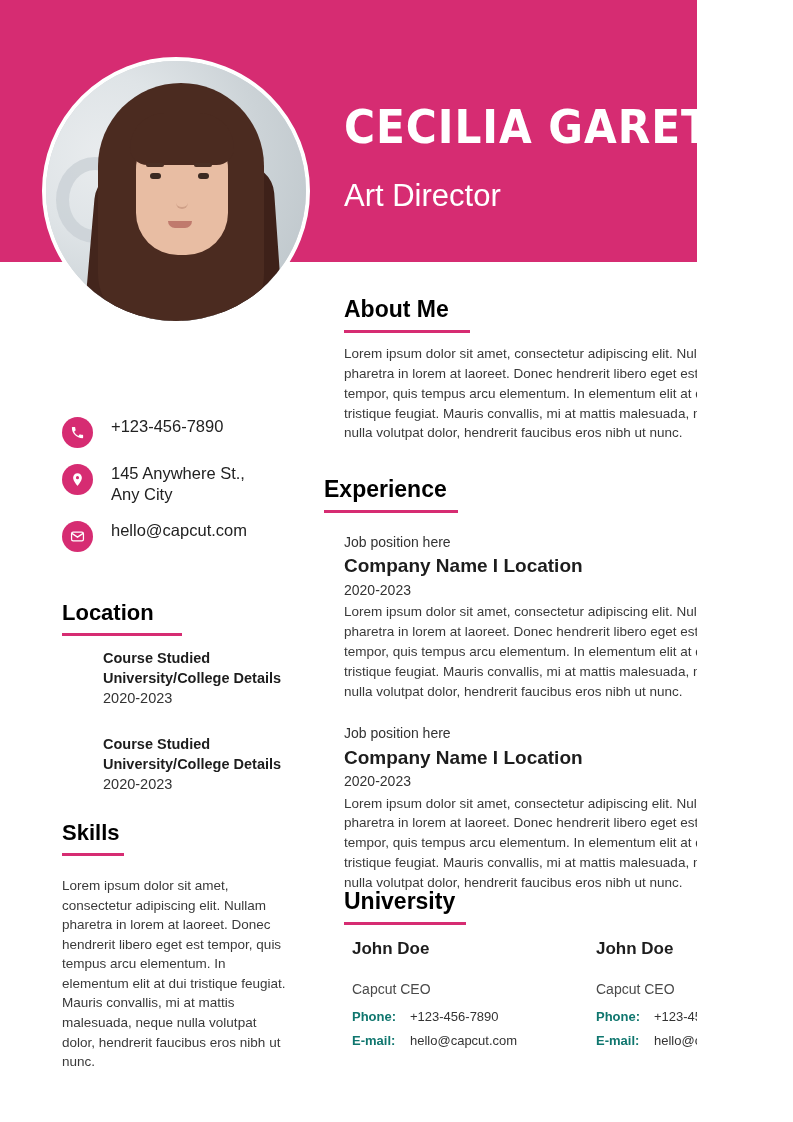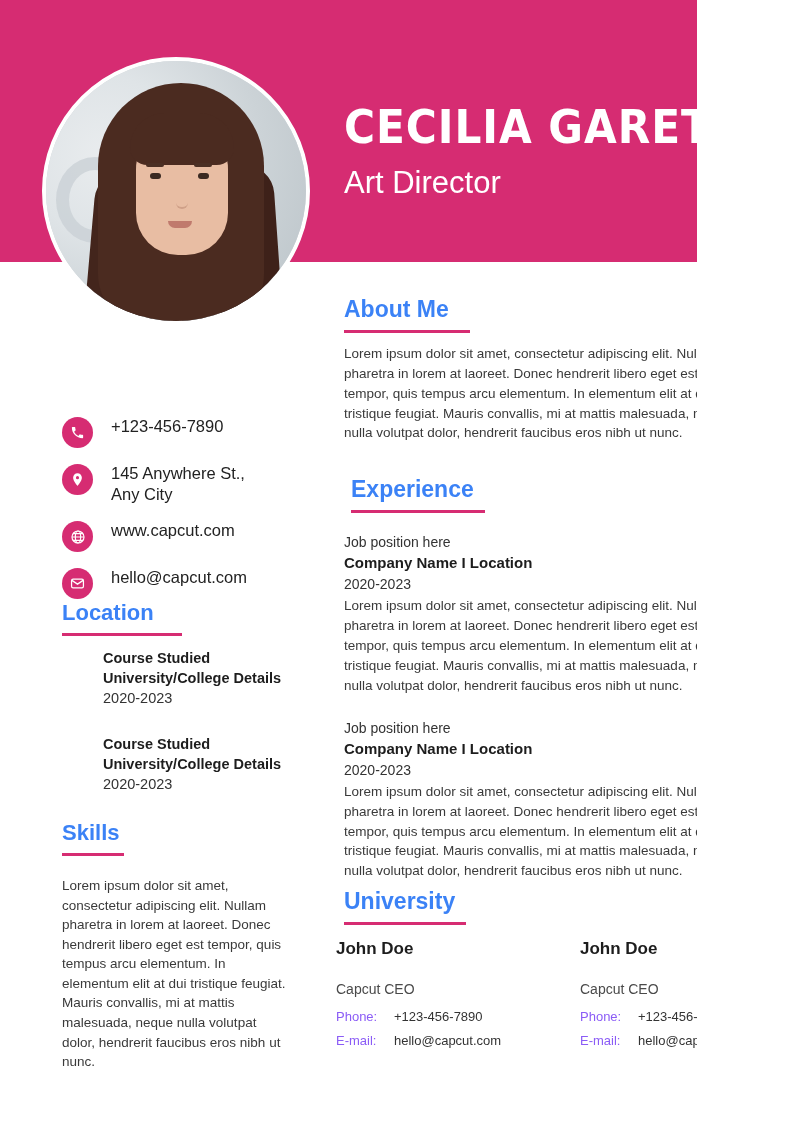--- a/index.html
+++ b/index.html
@@ -30,21 +30,21 @@
     font-weight: bold;
     letter-spacing: 1px;
     font-family: "DejaVu Sans", sans-serif;
     transform: scaleX(0.92);
     transform-origin: left center;
     line-height: 1.0;
     white-space: nowrap;
   }
   .role {
     position: absolute;
-    left: 344px; top: 167px;
+    left: 344px; top: 180px;
     color: #ffffff;
     font-size: 31px;
     font-weight: normal;
     line-height: 1.0;
     white-space: nowrap;
   }
 
   
   .photo-wrap {
     position: absolute;
@@ -164,21 +164,21 @@
   .nose {
     position: absolute;
     left: 130px; top: 138px;
     width: 12px; height: 10px;
     border-bottom: 2px solid #cfa088;
     border-radius: 0 0 8px 8px;
   }
 
   
   .sec-title {
-    color: #3b82f6;
+    color: #000000;
     font-size: 22px;
     font-weight: bold;
     line-height: 1;
     white-space: nowrap;
   }
   .sec-title.big { font-size: 23px; }
   .sec-rule {
     height: 3px;
     background: #d62c72;
     margin-top: 9px;
@@ -245,50 +245,50 @@
   .about-head { position: absolute; left: 344px; top: 298px; width: 126px; }
   .about-text {
     position: absolute;
     left: 344px; top: 344px;
     width: 400px;
     color: #3a3a3a;
     font-size: 13.5px;
     line-height: 1.47;
   }
 
-  .exp-head { position: absolute; left: 351px; top: 478px; width: 134px; }
+  .exp-head { position: absolute; left: 324px; top: 478px; width: 134px; }
   .exp-list { position: absolute; left: 344px; top: 532px; width: 400px; }
   .exp-item { margin-bottom: 22px; }
   .exp-pos {
     color: #333333;
     font-size: 14px;
     line-height: 1.45;
   }
   .exp-company {
     color: #1d1d1d;
-    font-size: 15px;
+    font-size: 19px;
     font-weight: bold;
     line-height: 1.45;
   }
   .exp-years {
     color: #333333;
     font-size: 14px;
     line-height: 1.45;
   }
   .exp-desc {
     margin-top: 2px;
     color: #3a3a3a;
     font-size: 13.5px;
     line-height: 1.47;
   }
 
   .ref-head { position: absolute; left: 344px; top: 890px; width: 122px; }
   .ref-grid {
     position: absolute;
-    left: 336px; top: 938px;
+    left: 352px; top: 938px;
     width: 420px;
     display: flex;
     gap: 68px;
   }
   .ref-col { width: 180px; }
   .ref-name {
     color: #1d1d1d;
     font-size: 17px;
     font-weight: bold;
     line-height: 1.3;
@@ -298,22 +298,22 @@
     font-size: 14px;
     line-height: 1.5;
     margin-top: 19px;
   }
   .ref-row {
     display: flex;
     margin-top: 9px;
     font-size: 13px;
   }
   .ref-label {
-    color: #8b5cf6;
-    font-weight: normal;
+    color: #0f766e;
+    font-weight: bold;
     width: 58px;
     flex: 0 0 58px;
   }
   .ref-val { color: #333333; }
 </style>
 </head>
 <body>
 
 <div class="page">
 
@@ -356,30 +356,20 @@
       <span class="c-icon">
         <svg width="15" height="15" viewBox="0 0 24 24" fill="#fff">
             <path d="M12 2C8.1 2 5 5.1 5 9c0 5.2 7 13 7 13s7-7.8 7-13c0-3.9-3.1-7-7-7zm0 9.5A2.5 2.5 0 1 1 12 6.5a2.5 2.5 0 0 1 0 5z"></path>
           </svg>
       </span>
       <span class="c-text" style="white-space:pre-line">145 Anywhere St.,
 Any City</span>
     </div>
     <div class="contact-row">
       <span class="c-icon">
-        <svg width="16" height="16" viewBox="0 0 24 24" fill="none" stroke="#fff" stroke-width="1.8">
-            <circle cx="12" cy="12" r="9"></circle>
-            <ellipse cx="12" cy="12" rx="4" ry="9"></ellipse>
-            <path d="M3 12h18M4.5 7h15M4.5 17h15"></path>
-          </svg>
-      </span>
-      <span class="c-text">www.capcut.com</span>
-    </div>
-    <div class="contact-row">
-      <span class="c-icon">
         <svg width="15" height="15" viewBox="0 0 24 24" fill="none" stroke="#fff" stroke-width="2">
             <rect x="2.5" y="5" width="19" height="14" rx="2.5"></rect>
             <path d="M3 7l9 6 9-6"></path>
           </svg>
       </span>
       <span class="c-text">hello@capcut.com</span>
     </div>
   </div>
 
   <div class="education-head">

